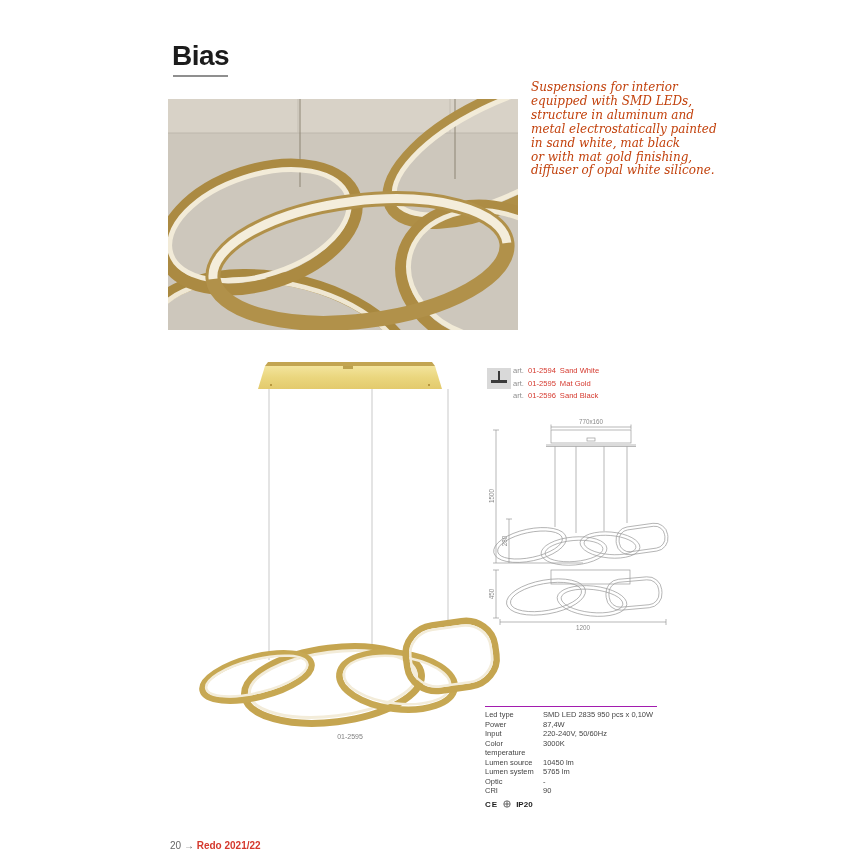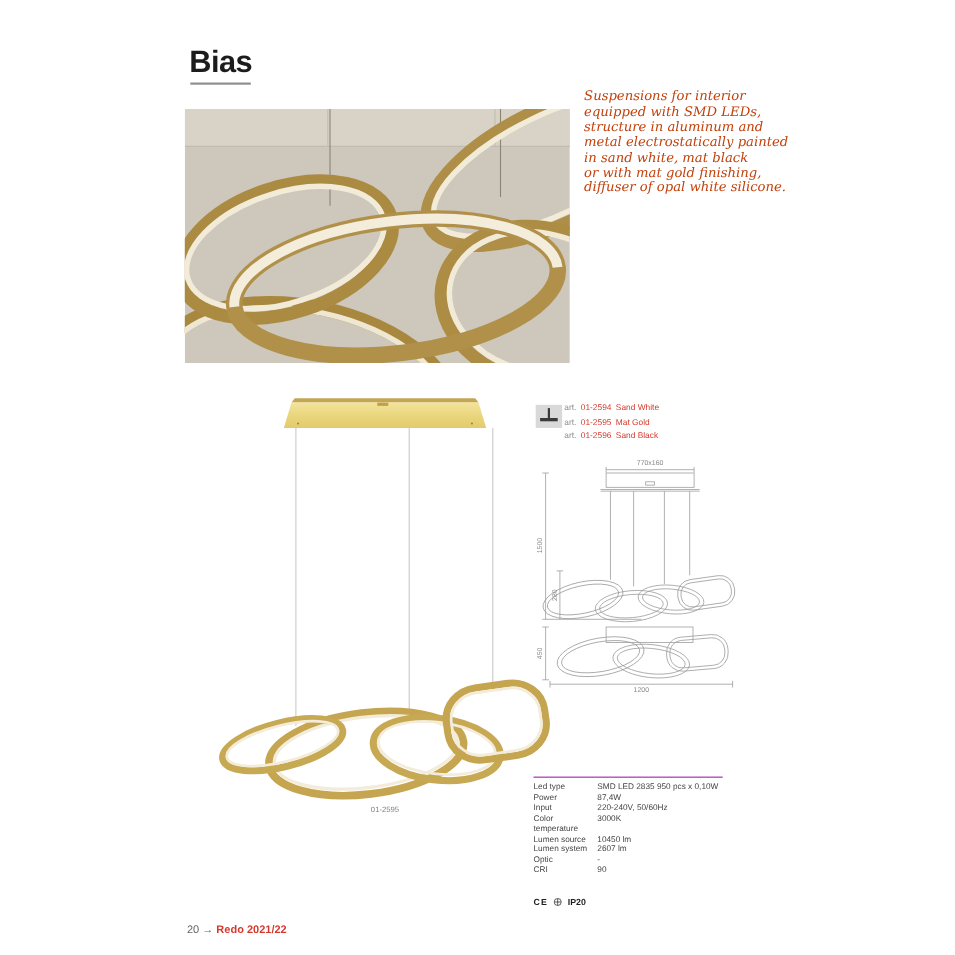--- a/index.html
+++ b/index.html
@@ -41,21 +41,21 @@
   .dim{position:absolute;font-size:6.3px;color:#8a8a8a;text-align:center;line-height:8px;}
   .dim.rot{transform:rotate(-90deg);}
 
   
   .specs{position:absolute;left:485px;top:706px;width:172px;
          border-top:1px solid #a21caf;padding-top:3px;}
   .spec-row{display:flex;font-size:7.5px;line-height:9.55px;color:#454545;}
   .spec-label{width:58px;flex:none;}
   .spec-value{flex:1;}
   .dim-icon{display:inline-block;vertical-align:-1px;}
-  .certs{margin-top:20px;display:flex;align-items:center;gap:5px;color:#1d1d1d;}
+  .certs{margin-top:4px;display:flex;align-items:center;gap:5px;color:#1d1d1d;}
   .ce{font-size:8px;font-weight:bold;letter-spacing:1px;}
   .ip{font-size:8px;font-weight:bold;text-align:center;}
 
   
   .footer{position:absolute;left:170px;top:840px;font-size:10px;color:#666;white-space:nowrap;}
   .footer .brand{color:#d5392e;font-weight:bold;}
 </style>
 </head>
 <body>
 
@@ -251,21 +251,21 @@
     <div class="spec-row">
       <span class="spec-label">Color temperature</span>
       <span class="spec-value">3000K</span>
     </div>
     <div class="spec-row">
       <span class="spec-label">Lumen source</span>
       <span class="spec-value">10450 lm</span>
     </div>
     <div class="spec-row">
       <span class="spec-label">Lumen system</span>
-      <span class="spec-value">2607 lm</span>
+      <span class="spec-value">5765 lm</span>
     </div>
     <div class="spec-row">
       <span class="spec-label">Optic</span>
       <span class="spec-value">-</span>
     </div>
     <div class="spec-row">
       <span class="spec-label">CRI</span>
       <span class="spec-value">90</span>
     </div>
     <div class="certs">

